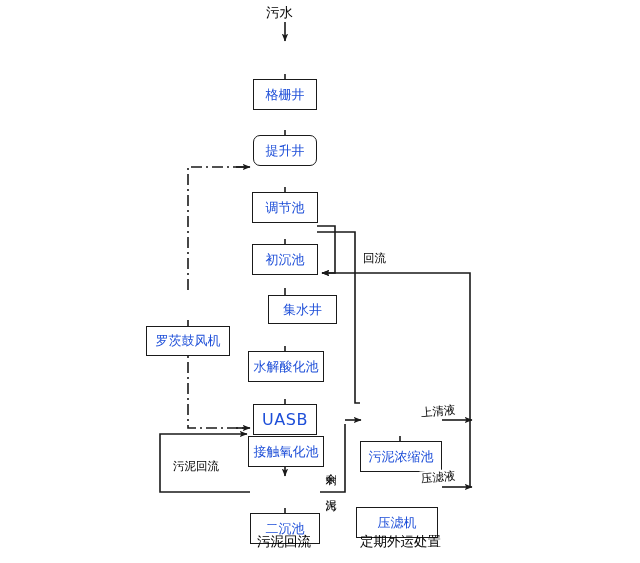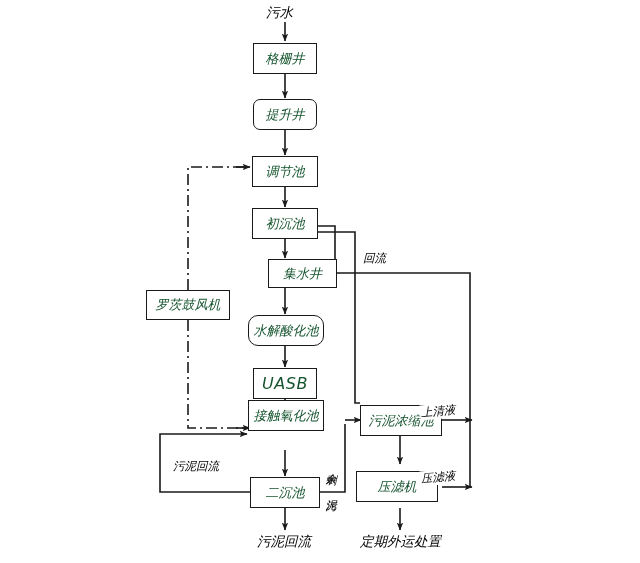--- a/index.html
+++ b/index.html
@@ -7,42 +7,42 @@
     padding: 0;
     background: #ffffff;
   }
   #canvas {
     position: relative;
     width: 520px;
     height: 563px;
     background: #ffffff;
     font-family: "DejaVu Sans", "Liberation Sans", sans-serif;
     overflow: hidden;
-    font-style: italic;
   }
   svg.layer {
     position: absolute;
     left: 0;
     top: 0;
     width: 640px;
     height: 563px;
   }
   .node {
     position: absolute;
     box-sizing: border-box;
     border: 1.6px solid #1a1a1a;
     background: #ffffff;
     display: flex;
     align-items: center;
     justify-content: center;
     font-size: 13px;
-    color: #14532d;
+    color: #1d4ed8;
     letter-spacing: 0px;
     white-space: nowrap;
     z-index: 5;
+    margin-top: 36px;
   }
   .node.latin {
     font-family: "DejaVu Sans", "Liberation Sans", sans-serif;
     font-size: 16px;
     letter-spacing: 0.5px;
   }
   .edgelabel {
     position: absolute;
     font-size: 11.5px;
     color: #000000;
@@ -136,21 +136,21 @@
   <div class="node" style="left:253px; top:43px; width:64px; height:31px;">格栅井</div>
 
   <div class="node" style="left:253px; top:99px; width:64px; height:31px;border-radius:7px;">提升井</div>
 
   <div class="node" style="left:252px; top:208px; width:66px; height:31px;">初沉池</div>
 
   <div class="node" style="left:252px; top:156px; width:66px; height:31px;">调节池</div>
 
   <div class="node" style="left:268px; top:259px; width:69px; height:29px;">集水井</div>
 
-  <div class="node" style="left:248px; top:315px; width:76px; height:31px;border-radius:10px;">水解酸化池</div>
+  <div class="node" style="left:248px; top:315px; width:76px; height:31px;">水解酸化池</div>
 
   <div class="node latin" style="left:253px; top:368px; width:64px; height:31px;">UASB</div>
 
   <div class="node" style="left:248px; top:400px; width:76px; height:31px;">接触氧化池</div>
 
   <div class="node" style="left:146px; top:290px; width:84px; height:30px;">罗茨鼓风机</div>
 
   <div class="node" style="left:250px; top:477px; width:70px; height:31px;">二沉池</div>
 
   <div class="node" style="left:360px; top:405px; width:82px; height:31px;">污泥浓缩池</div>

